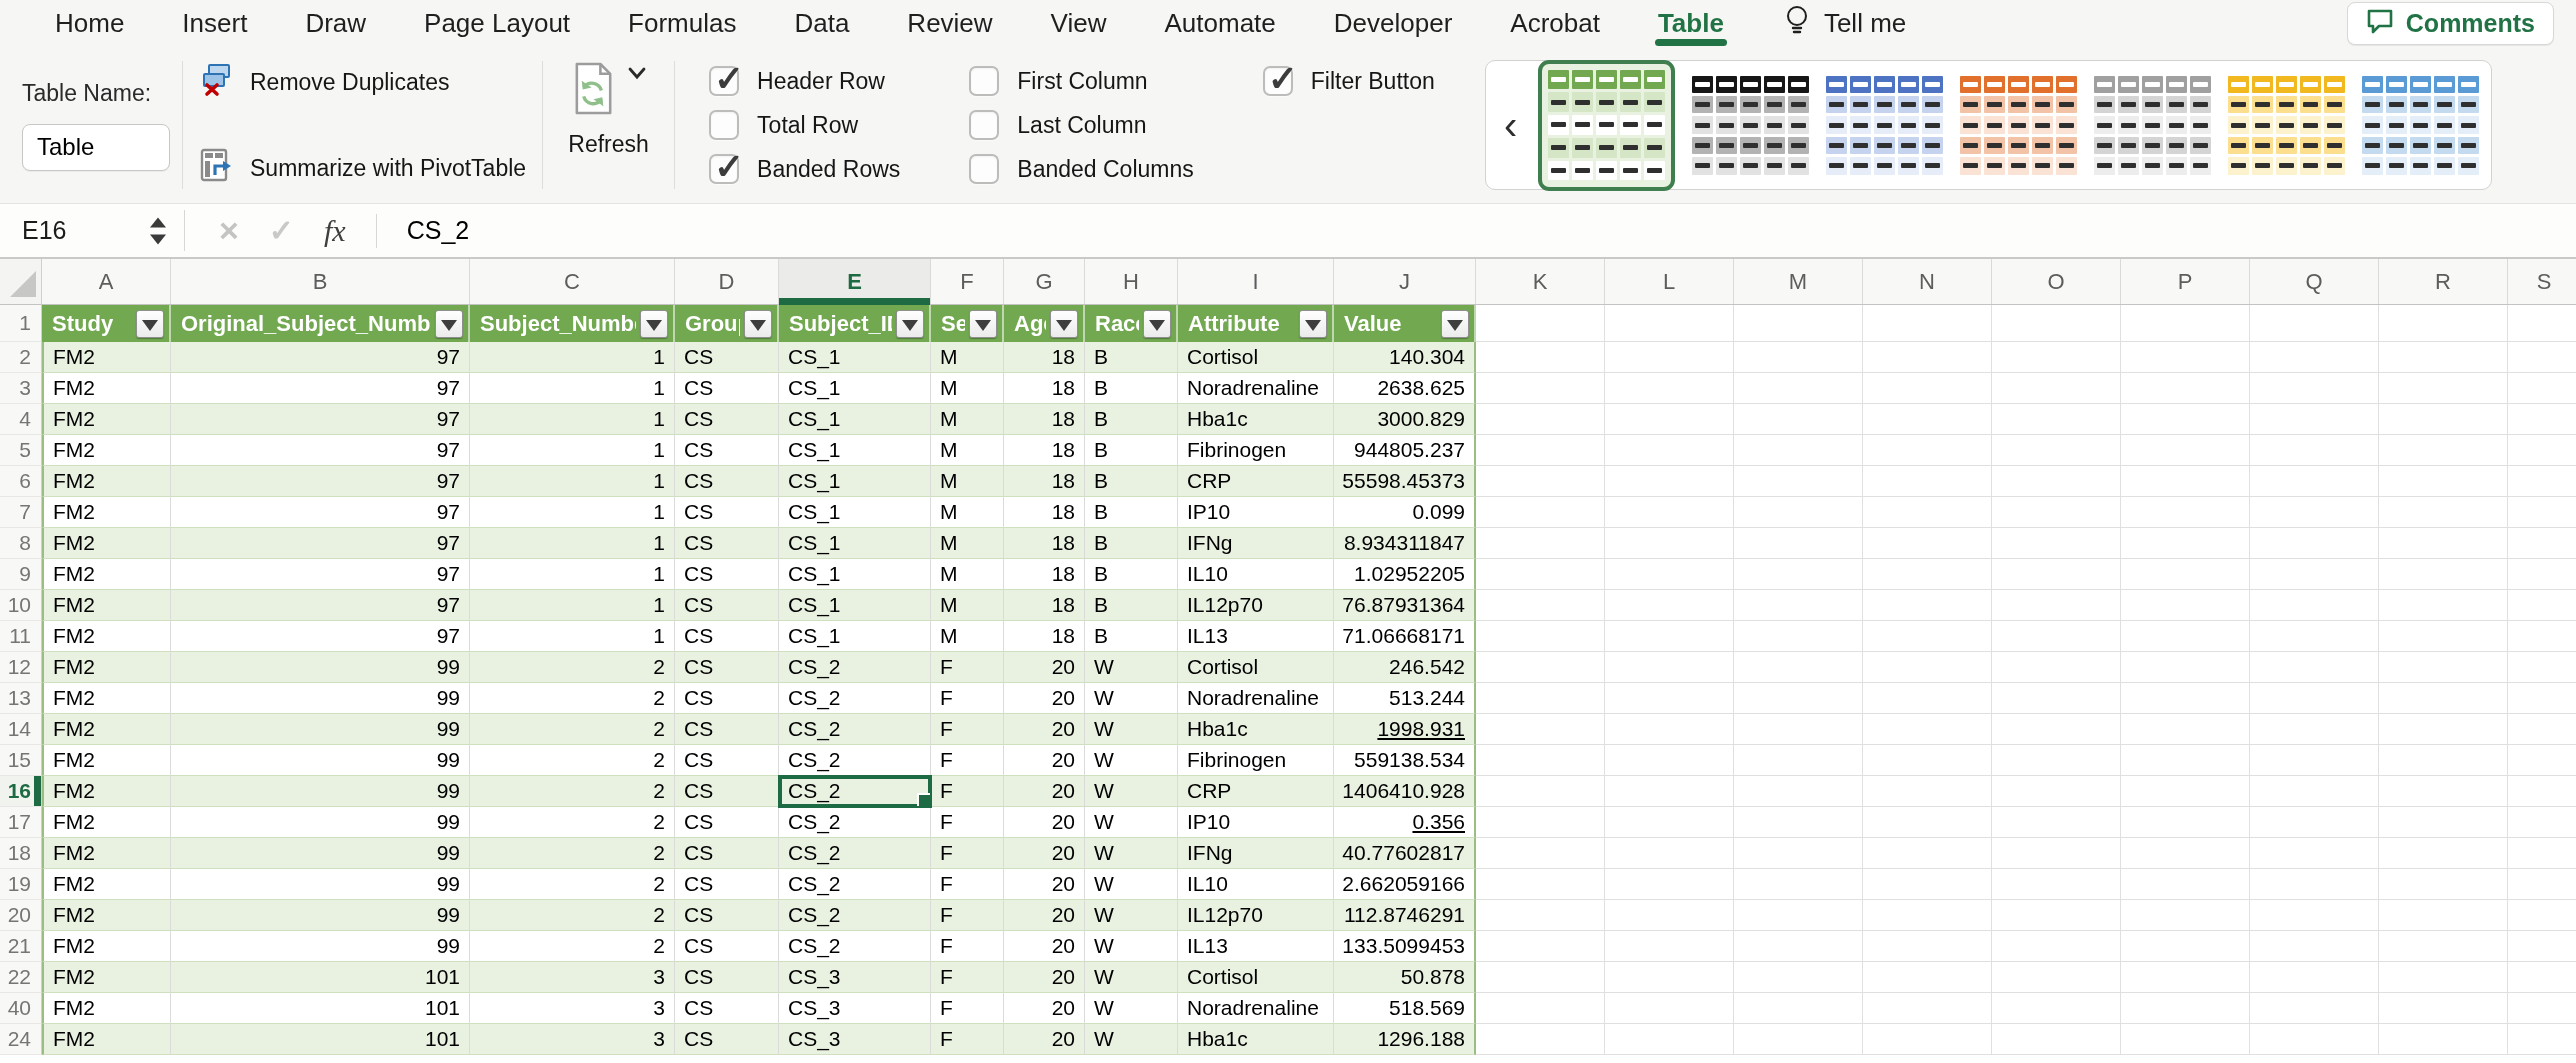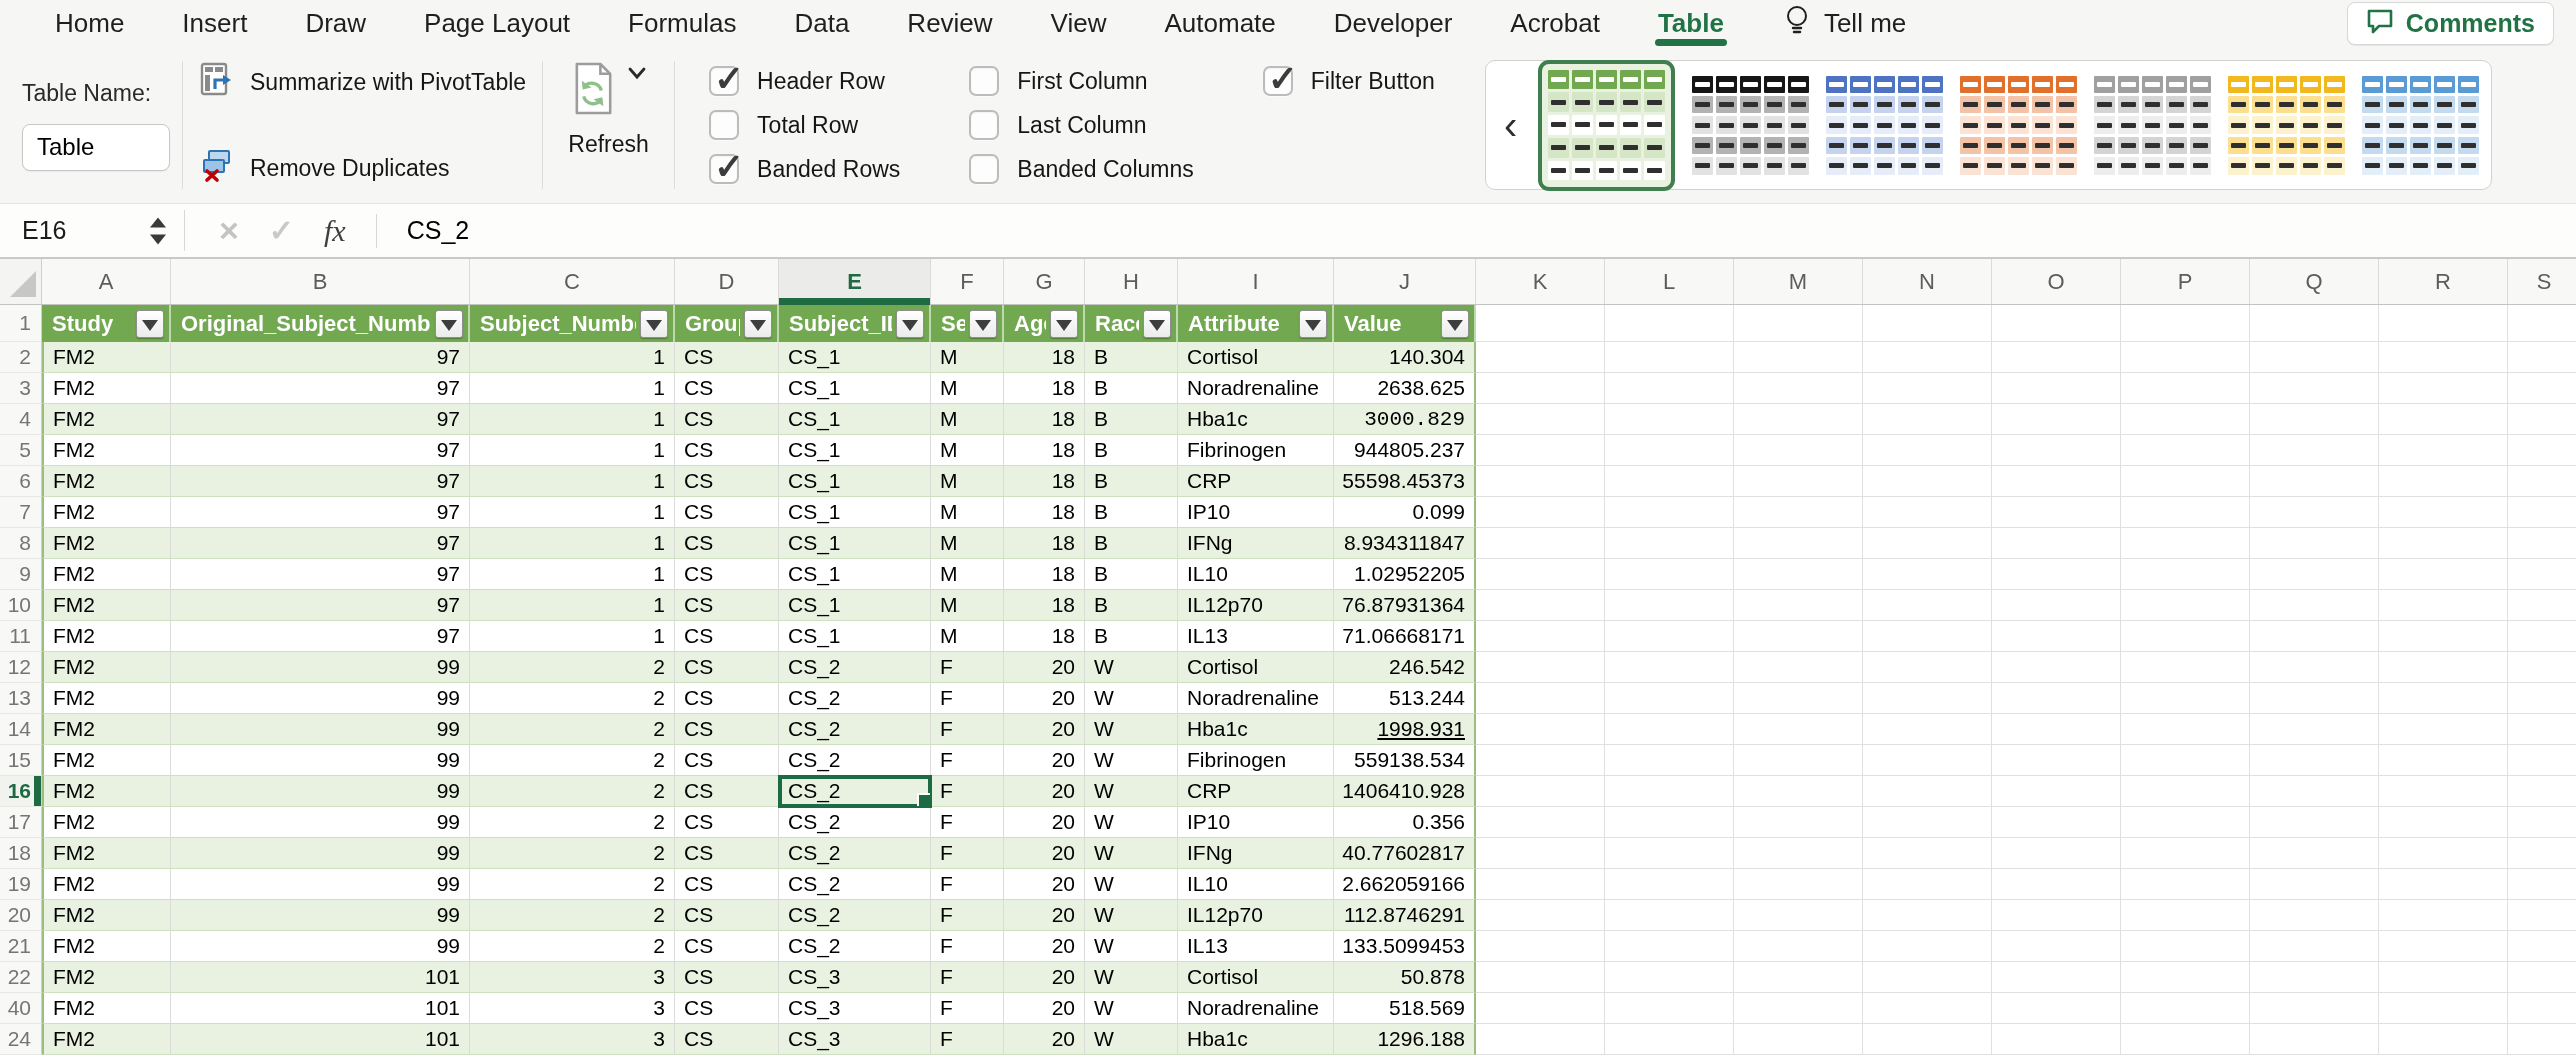--- a/index.html
+++ b/index.html
@@ -180,39 +180,39 @@
     <div class="tn-group">
       <span class="tn-label">Table Name:</span>
       <input class="tn-input" value="Table" style="">
     </div>
     <div class="vdiv"></div>
 
     <div class="tools-group">
       <div class="tool-row">
         <span>
           <svg width="36" height="36" viewBox="0 0 36 36">
+              <rect x="10" y="4" width="20" height="12" rx="1" fill="#bdd7ee" stroke="#2e74b5" stroke-width="2"></rect>
+              <rect x="5" y="13" width="20" height="12" rx="1" fill="#9dc3e6" stroke="#2e74b5" stroke-width="2"></rect>
+              <path d="M8 24 l10 9 M18 24 l-10 9" stroke="#c00000" stroke-width="3.6" stroke-linecap="round"></path>
+            </svg>
+        </span>
+        <span>Remove Duplicates</span>
+      </div>
+      <div class="tool-row">
+        <span>
+          <svg width="36" height="36" viewBox="0 0 36 36">
               <rect x="3" y="3" width="24" height="30" rx="2" fill="#fff" stroke="#8a8a8a" stroke-width="2.4"></rect>
               <rect x="6" y="6" width="8" height="5" fill="#8a8a8a"></rect>
               <rect x="16" y="6" width="8" height="5" fill="#8a8a8a"></rect>
               <rect x="6" y="14" width="5" height="16" fill="#8a8a8a"></rect>
               <path d="M16 28 v-9 h10" fill="none" stroke="#2e74b5" stroke-width="3.2"></path>
               <path d="M24 14 l8 5 -8 5 z" fill="#2e74b5"></path>
             </svg>
         </span>
         <span>Summarize with PivotTable</span>
-      </div>
-      <div class="tool-row">
-        <span>
-          <svg width="36" height="36" viewBox="0 0 36 36">
-              <rect x="10" y="4" width="20" height="12" rx="1" fill="#bdd7ee" stroke="#2e74b5" stroke-width="2"></rect>
-              <rect x="5" y="13" width="20" height="12" rx="1" fill="#9dc3e6" stroke="#2e74b5" stroke-width="2"></rect>
-              <path d="M8 24 l10 9 M18 24 l-10 9" stroke="#c00000" stroke-width="3.6" stroke-linecap="round"></path>
-            </svg>
-        </span>
-        <span>Remove Duplicates</span>
       </div>
     </div>
 
     <div class="vdiv"></div>
 
     <div class="stack-group" style="width:111px;">
       <span class="refresh-head">
         <span>
           <svg width="51" height="55" viewBox="0 0 52 56">
               <path d="M8 3 h24 l10 10 v40 h-34 z" fill="#fff" stroke="#9c9c9c" stroke-width="2.6" stroke-linejoin="round"></path>
@@ -1057,21 +1057,21 @@
           <div class="gutter">4</div>
           <div class="cell align-left first-col" style="width: 129px;">FM2</div>
           <div class="cell align-right" style="width: 299px;">97</div>
           <div class="cell align-right" style="width: 205px;">1</div>
           <div class="cell align-left" style="width: 104px;">CS</div>
           <div class="cell align-left" style="width: 152px;">CS_1</div>
           <div class="cell align-left" style="width: 73px;">M</div>
           <div class="cell align-right" style="width: 81px;">18</div>
           <div class="cell align-left" style="width: 93px;">B</div>
           <div class="cell align-left" style="width: 156px;">Hba1c</div>
-          <div class="cell align-right last-col" style="width: 142px; font-family: Liberation Mono, monospace;">3000.829</div>
+          <div class="cell align-right last-col" style="width: 142px;">3000.829</div>
           <div class="ecell" style="width: 129px;"></div>
           <div class="ecell" style="width: 129px;"></div>
           <div class="ecell" style="width: 129px;"></div>
           <div class="ecell" style="width: 129px;"></div>
           <div class="ecell" style="width: 129px;"></div>
           <div class="ecell" style="width: 129px;"></div>
           <div class="ecell" style="width: 129px;"></div>
           <div class="ecell" style="width: 129px;"></div>
           <div class="ecell" style="width: 73px;"></div>
         </div>
@@ -1343,21 +1343,21 @@
           <div class="gutter">17</div>
           <div class="cell align-left first-col" style="width: 129px;">FM2</div>
           <div class="cell align-right" style="width: 299px;">99</div>
           <div class="cell align-right" style="width: 205px;">2</div>
           <div class="cell align-left" style="width: 104px;">CS</div>
           <div class="cell align-left" style="width: 152px;">CS_2</div>
           <div class="cell align-left" style="width: 73px;">F</div>
           <div class="cell align-right" style="width: 81px;">20</div>
           <div class="cell align-left" style="width: 93px;">W</div>
           <div class="cell align-left" style="width: 156px;">IP10</div>
-          <div class="cell align-right last-col" style="width: 142px;">0.356</div>
+          <div class="cell align-right last-col" style="width: 142px; text-decoration: underline;">0.356</div>
           <div class="ecell" style="width: 129px;"></div>
           <div class="ecell" style="width: 129px;"></div>
           <div class="ecell" style="width: 129px;"></div>
           <div class="ecell" style="width: 129px;"></div>
           <div class="ecell" style="width: 129px;"></div>
           <div class="ecell" style="width: 129px;"></div>
           <div class="ecell" style="width: 129px;"></div>
           <div class="ecell" style="width: 129px;"></div>
           <div class="ecell" style="width: 73px;"></div>
         </div>

